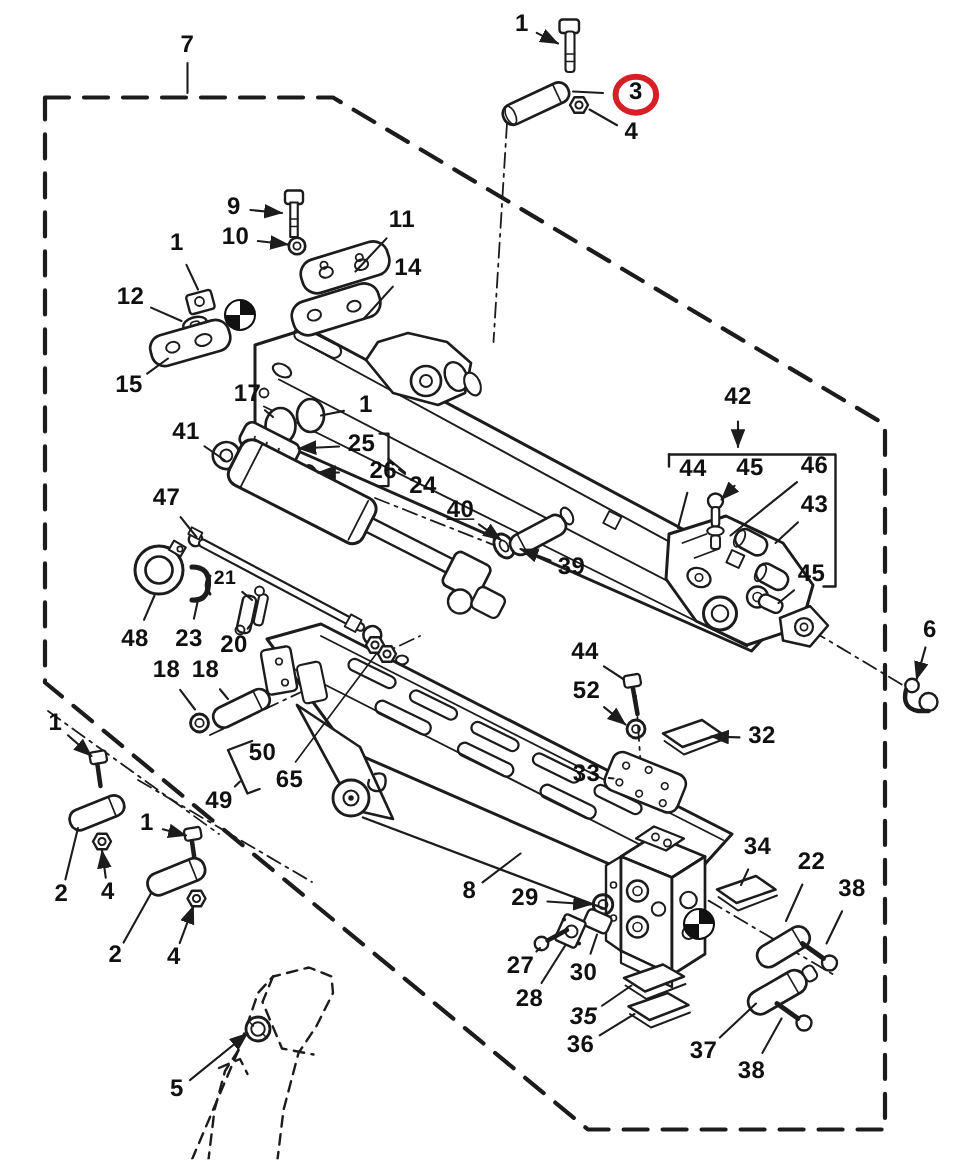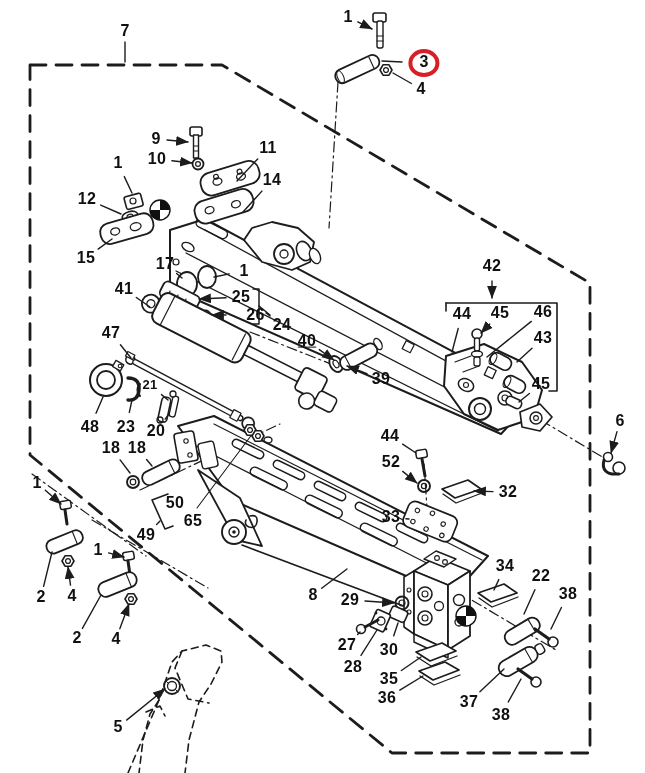--- a/index.html
+++ b/index.html
@@ -493,21 +493,21 @@
       <div class="plabel" style="left: 391px; top: 462px;">52</div>
       <div class="plabel" style="left: 508px; top: 492px;">32</div>
       <div class="plabel" style="left: 391px; top: 517px;">33</div>
       <div class="plabel" style="left: 505px; top: 566px;">34</div>
       <div class="plabel" style="left: 541px; top: 576px;">22</div>
       <div class="plabel" style="left: 568px; top: 594px;">38</div>
       <div class="plabel" style="left: 350px; top: 600px;">29</div>
       <div class="plabel" style="left: 347px; top: 645px;">27</div>
       <div class="plabel" style="left: 353px; top: 667px;">28</div>
       <div class="plabel" style="left: 389px; top: 650px;">30</div>
-      <div class="plabel" style="left: 389px; top: 679px;">35</div>
+      <div class="plabel" style="left: 389px; top: 679px; font-style: italic;">35</div>
       <div class="plabel" style="left: 387px; top: 698px;">36</div>
       <div class="plabel" style="left: 469px; top: 702px;">37</div>
       <div class="plabel" style="left: 501px; top: 715px;">38</div>
       <div class="plabel" style="left: 313px; top: 595px;">8</div>
       <div class="plabel" style="left: 146px; top: 535px;">49</div>
       <div class="plabel" style="left: 175px; top: 503px;">50</div>
       <div class="plabel" style="left: 193px; top: 521px;">65</div>
       <div class="plabel" style="left: 37px; top: 483px;">1</div>
       <div class="plabel" style="left: 41px; top: 597px;">2</div>
       <div class="plabel" style="left: 72px; top: 596px;">4</div>

